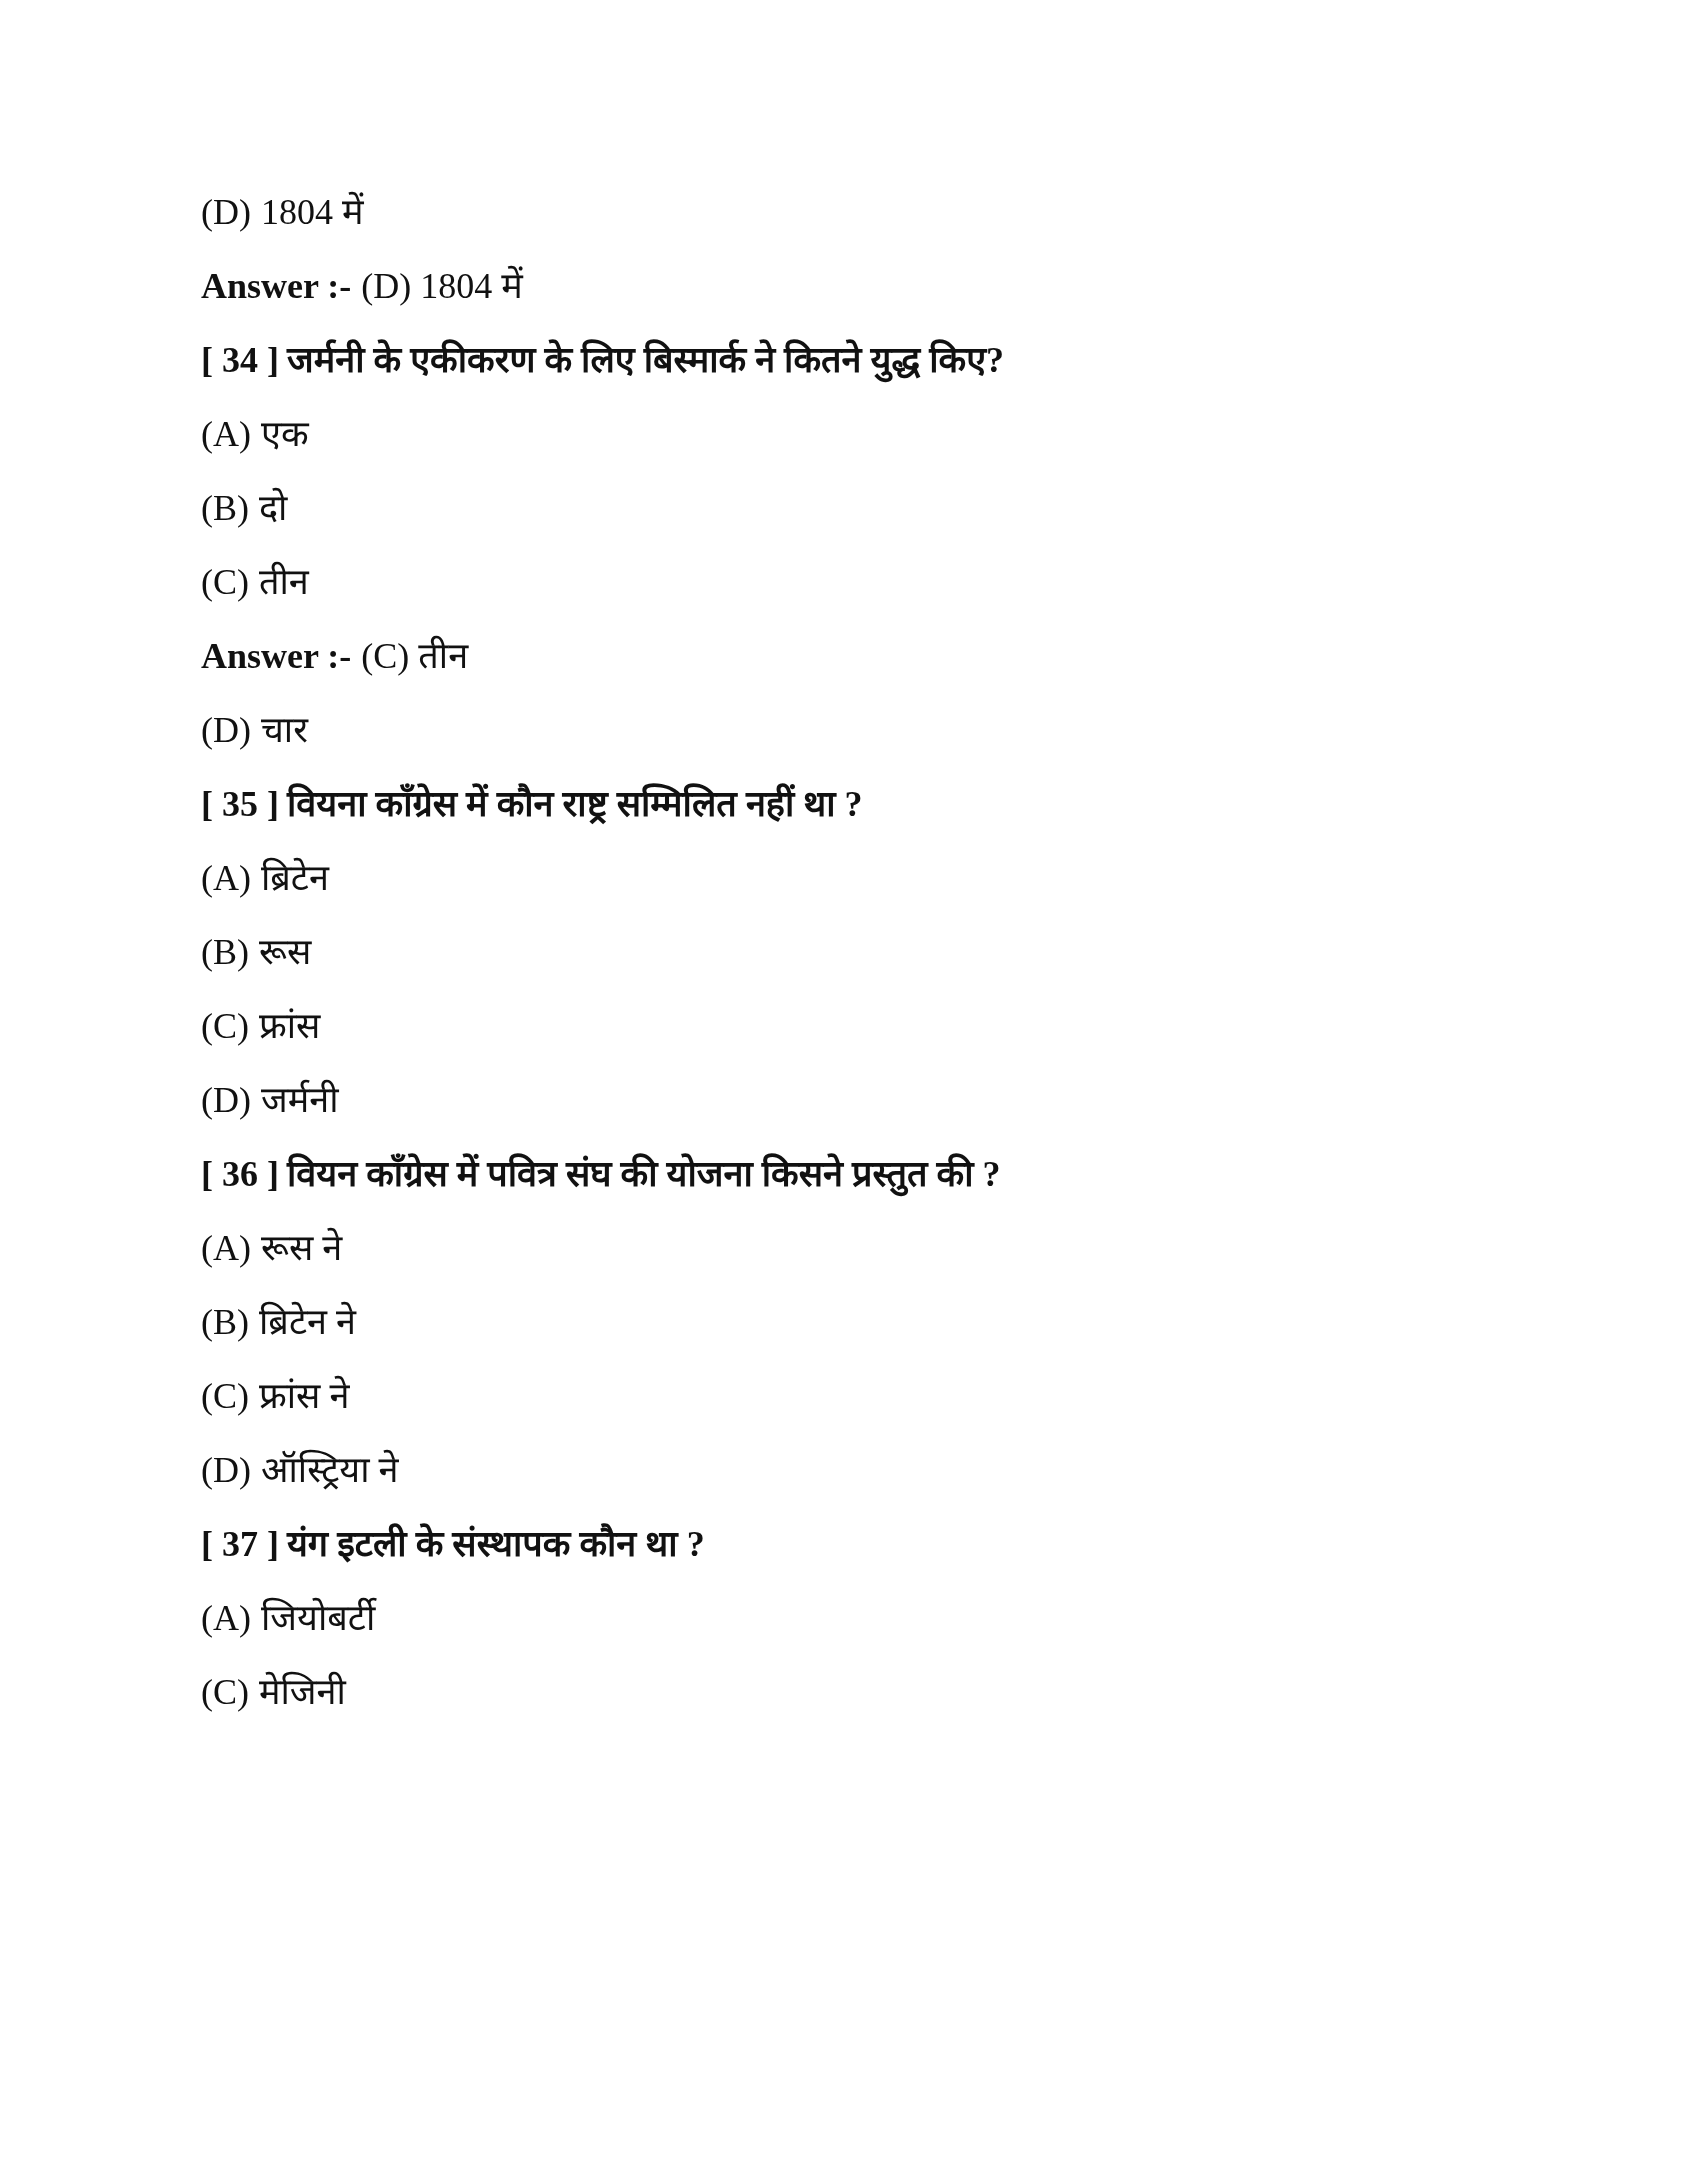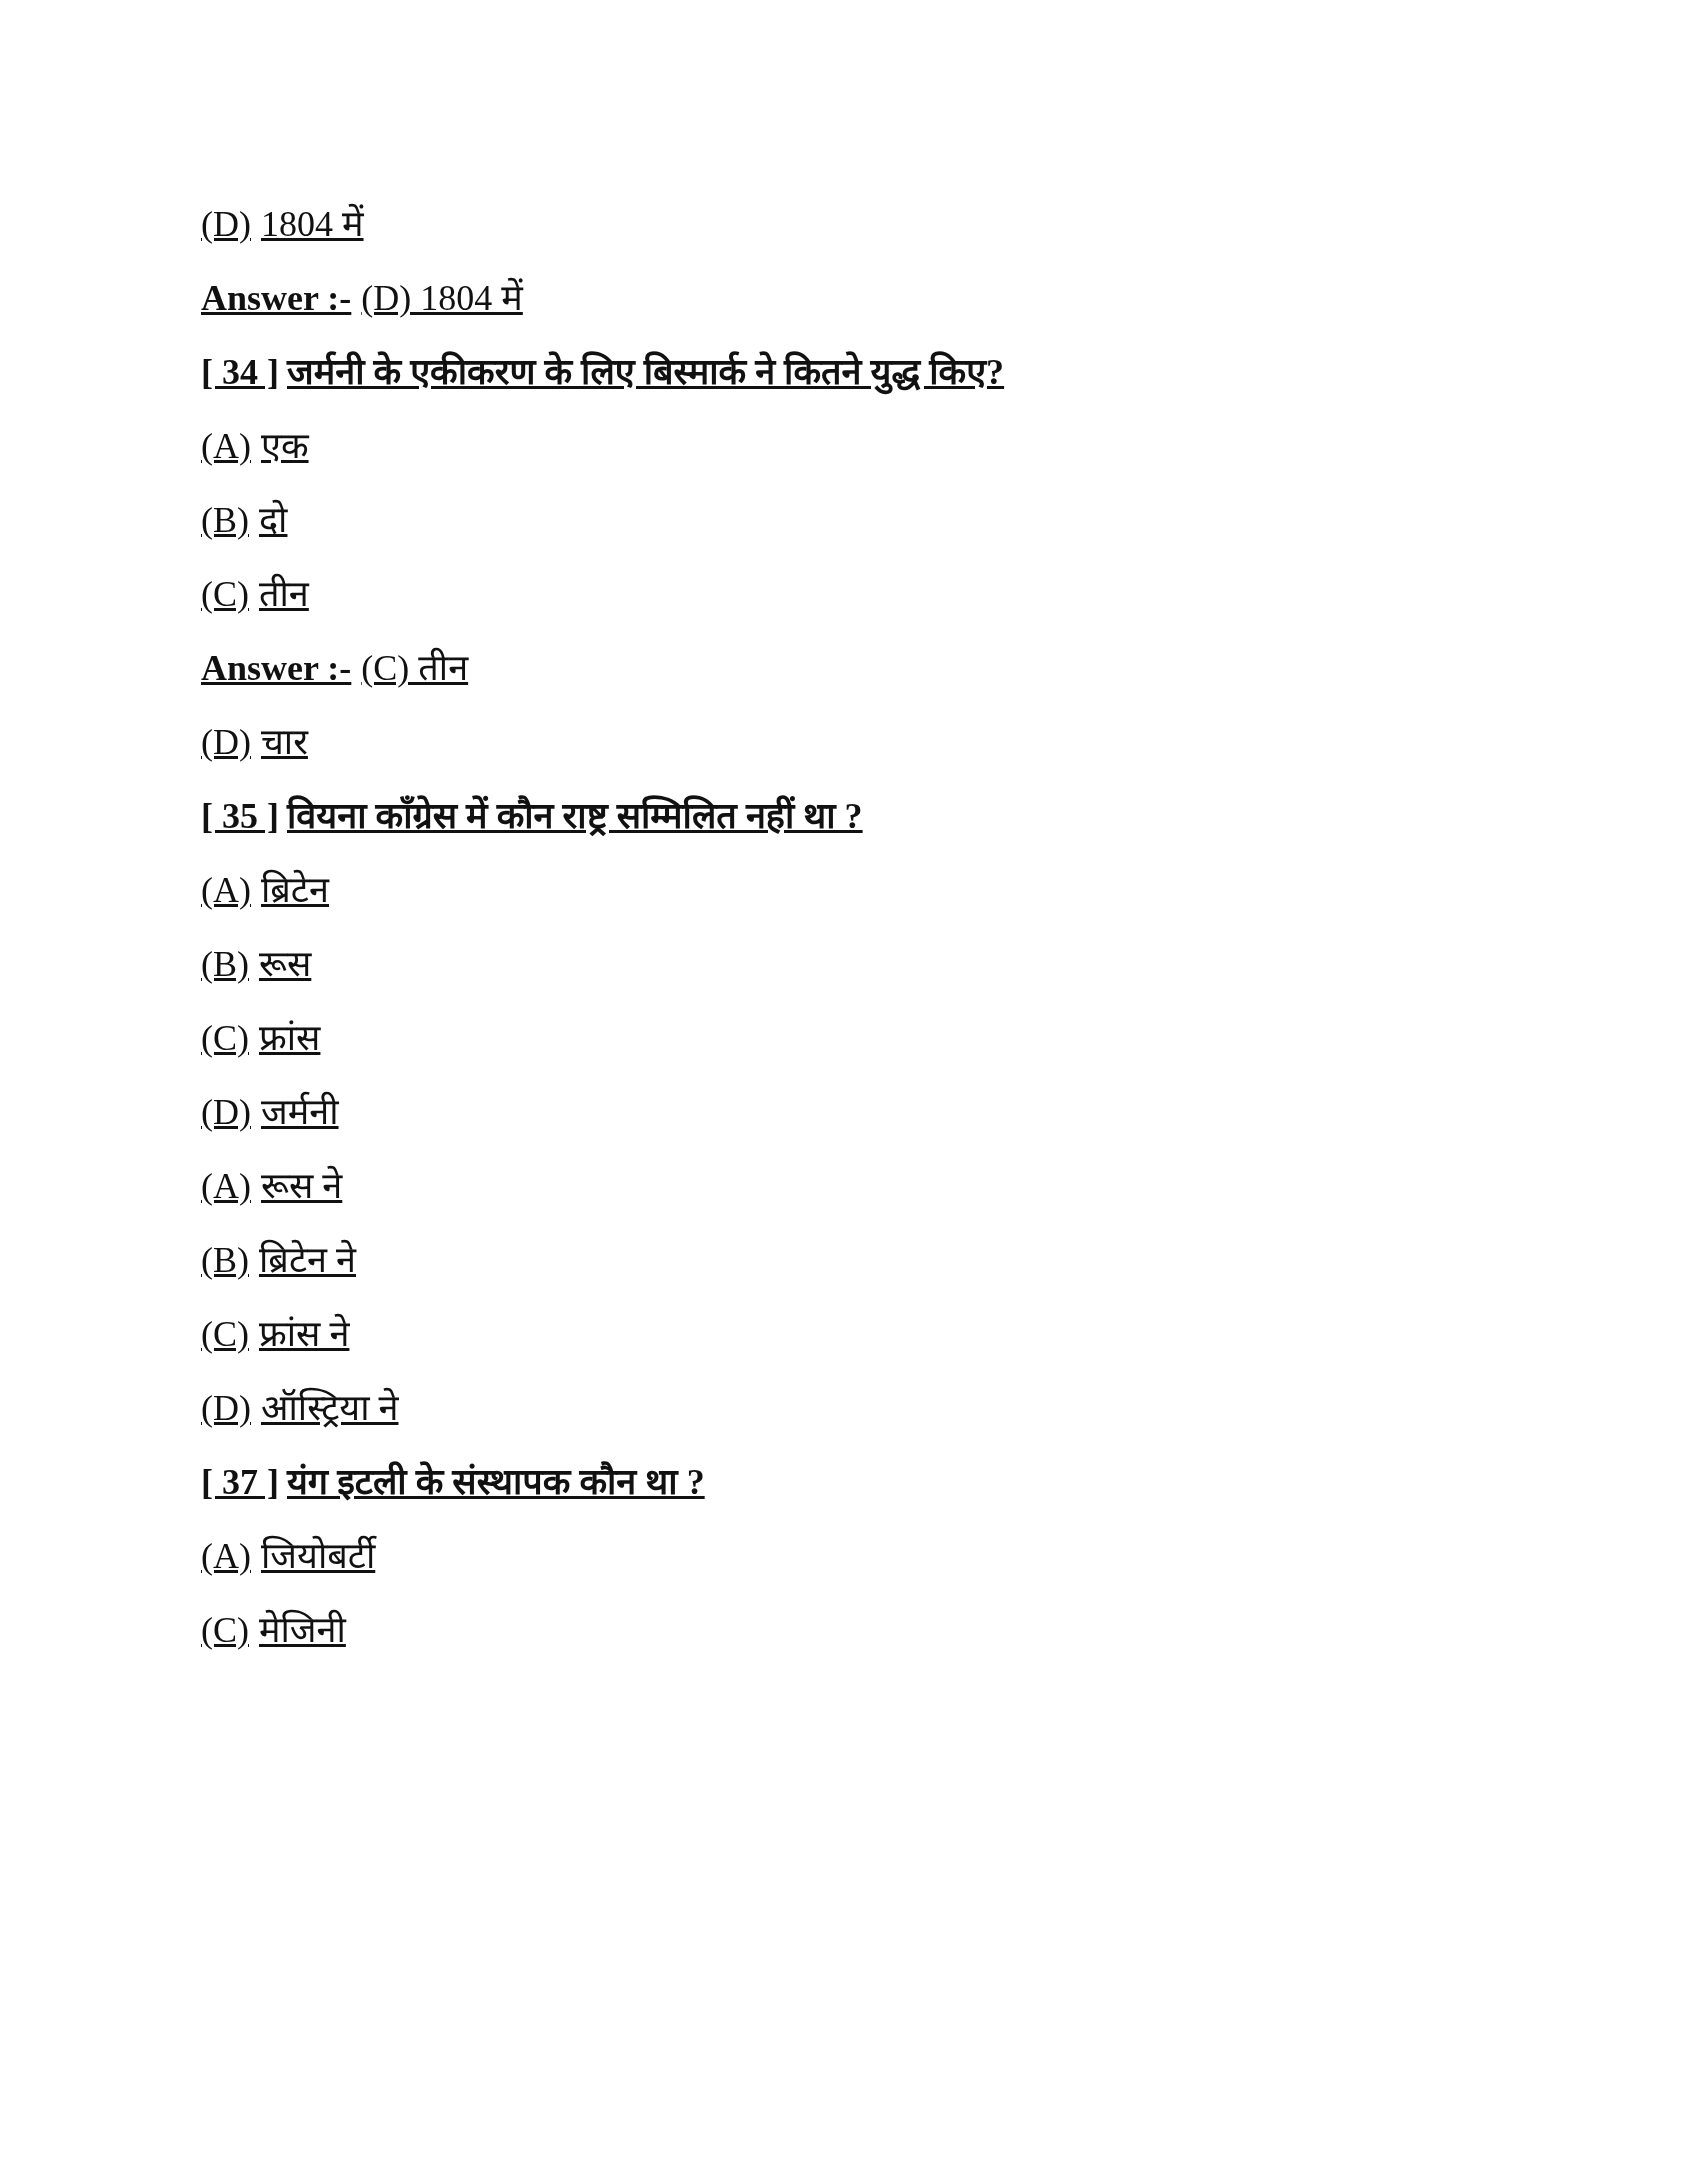--- a/index.html
+++ b/index.html
@@ -1,18 +1,18 @@
 <!DOCTYPE html>
 <html><head>
 <meta charset="utf-8">
 <style>
   html, body { margin: 0; padding: 0; background: #ffffff; }
   body { width: 1683px; height: 2178px; position: relative; overflow: hidden;
          font-family: "Liberation Serif", "DejaVu Serif", serif; color: #111; }
-  .page { position: absolute; left: 201px; top: 196px; width: 1287px; text-decoration: underline; }
+  .page { position: absolute; left: 201px; top: 184px; width: 1287px; }
   .line { height: 74px; line-height: 57px; font-size: 36px; white-space: nowrap; }
   .bold { font-weight: bold; }
   .opt-label, .ans-label { margin-right: 10px; }
   .q-num { margin-right: 8px; text-align: right; }
 </style>
 </head>
 <body>
 
 <div class="page">
   <div class="line"><span class="opt-label">(D)</span><span>1804 में</span></div>
@@ -24,20 +24,21 @@
   <div class="line"><span class="opt-label">(C)</span><span>तीन</span></div>
   <div class="line"><span class="bold ans-label">Answer :-</span><span>(C) तीन</span></div>
   <div class="line"><span class="opt-label">(D)</span><span>चार</span></div>
 
   <div class="line bold"><span class="q-num">[ 35 ]</span><span>वियना काँग्रेस में कौन राष्ट्र सम्मिलित नहीं था ?</span></div>
   <div class="line"><span class="opt-label">(A)</span><span>ब्रिटेन</span></div>
   <div class="line"><span class="opt-label">(B)</span><span>रूस</span></div>
   <div class="line"><span class="opt-label">(C)</span><span>फ्रांस</span></div>
   <div class="line"><span class="opt-label">(D)</span><span>जर्मनी</span></div>
 
+  <div class="line bold"><span class="q-num">[ 36 ]</span><span>वियन काँग्रेस में पवित्र संघ की योजना किसने प्रस्तुत की ?</span></div>
   <div class="line"><span class="opt-label">(A)</span><span>रूस ने</span></div>
   <div class="line"><span class="opt-label">(B)</span><span>ब्रिटेन ने</span></div>
   <div class="line"><span class="opt-label">(C)</span><span>फ्रांस ने</span></div>
   <div class="line"><span class="opt-label">(D)</span><span>ऑस्ट्रिया ने</span></div>
 
   <div class="line bold"><span class="q-num">[ 37 ]</span><span>यंग इटली के संस्थापक कौन था ?</span></div>
   <div class="line"><span class="opt-label">(A)</span><span>जियोबर्टी</span></div>
   <div class="line"><span class="opt-label">(C)</span><span>मेजिनी</span></div>
 </div>
 

